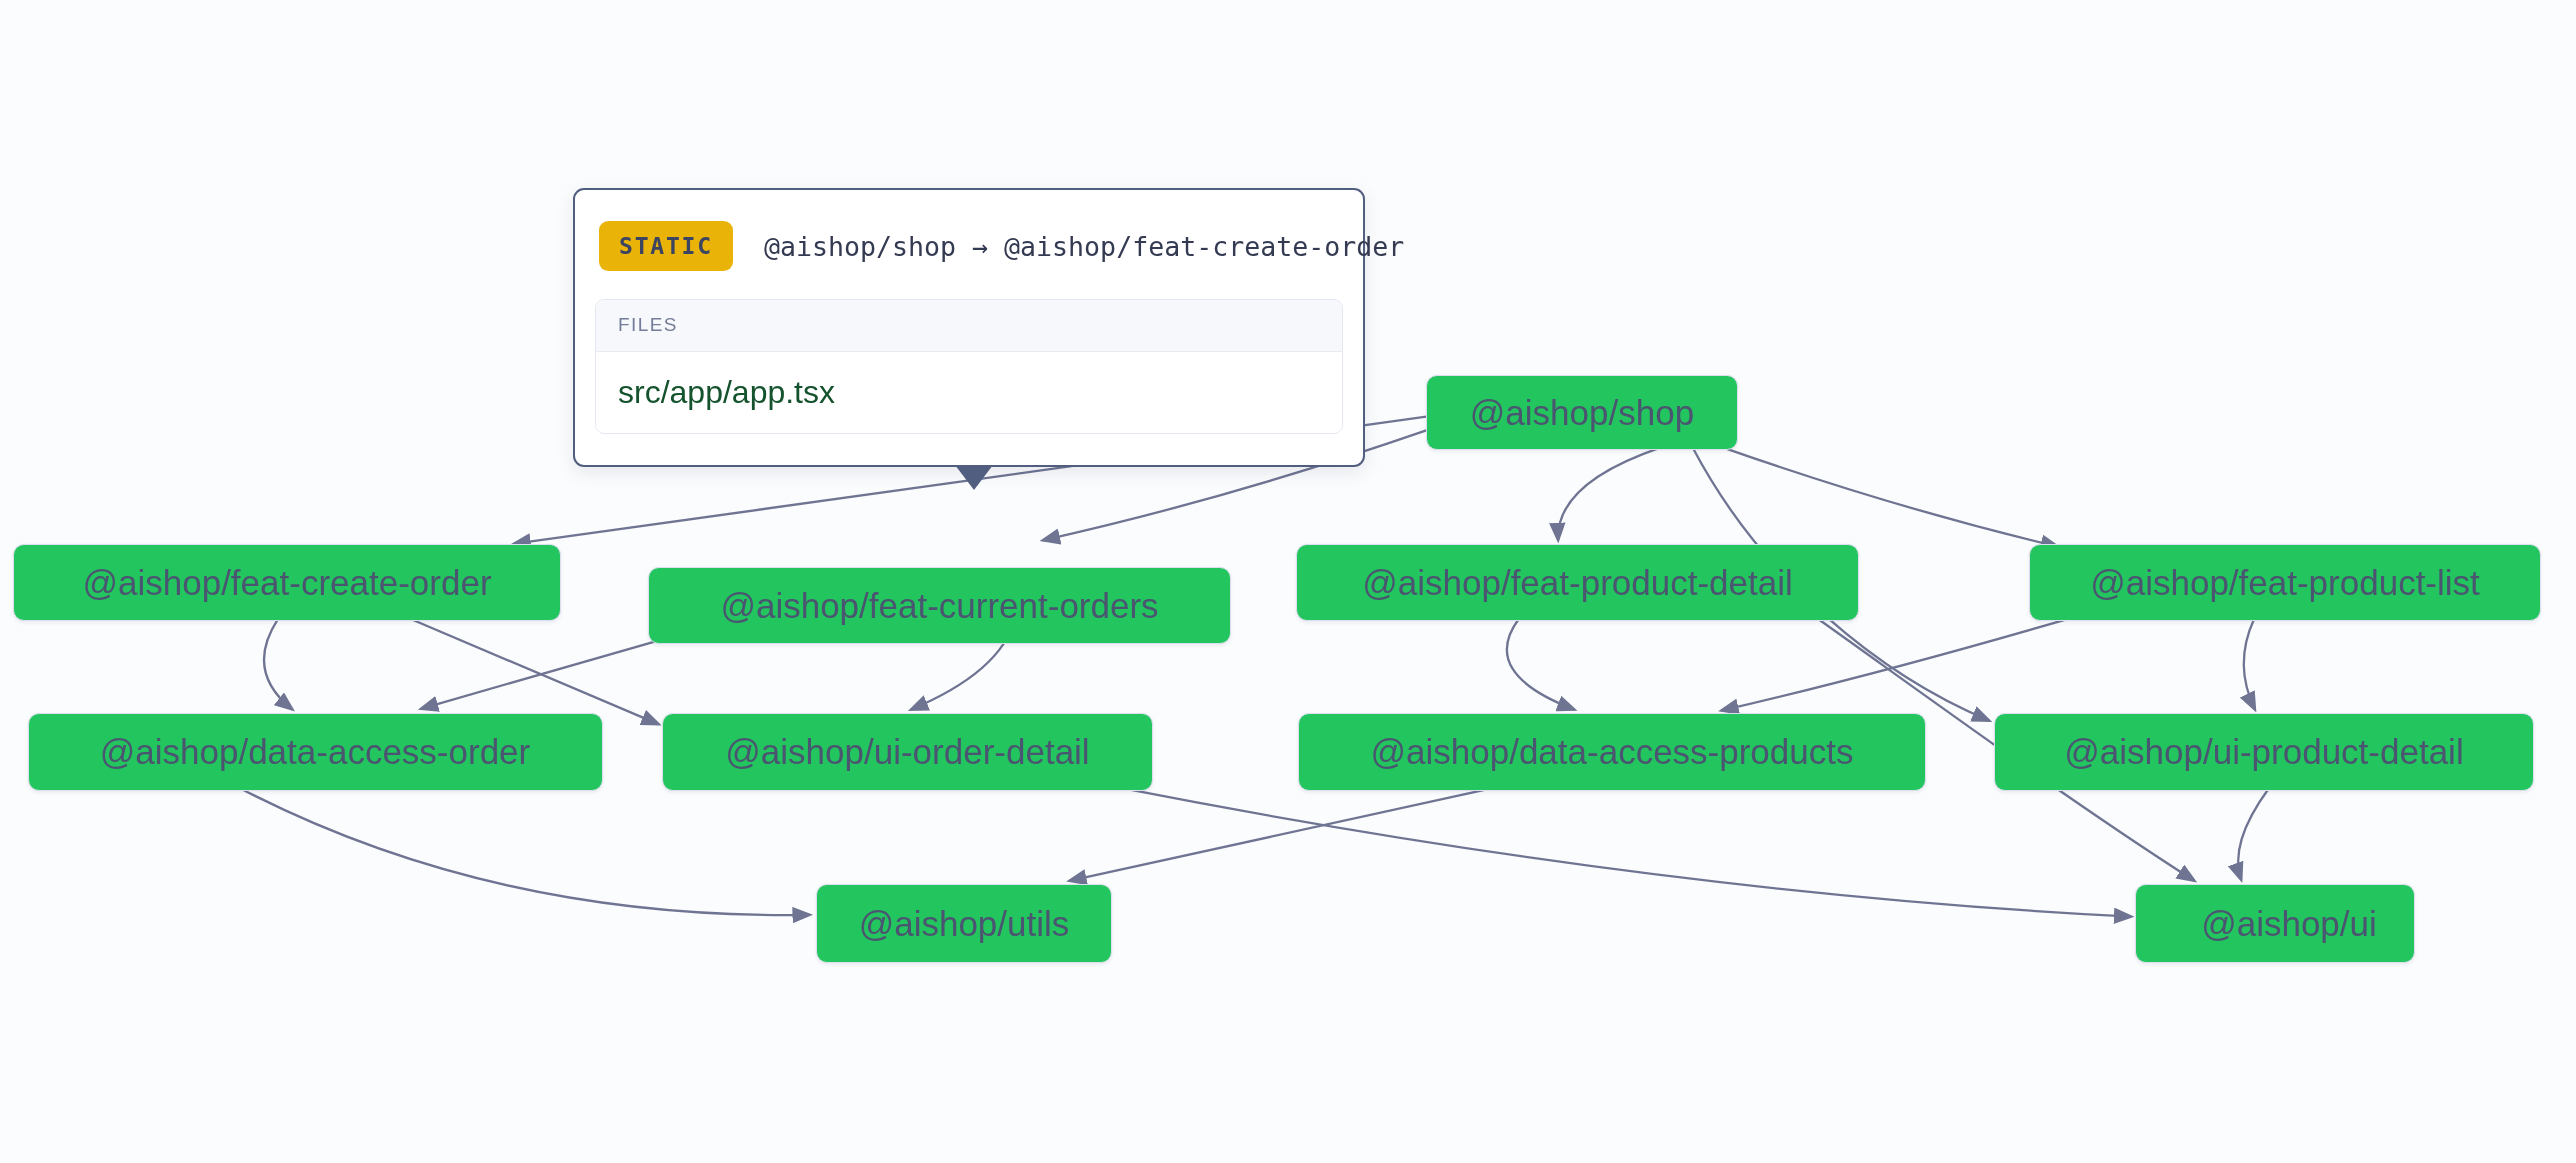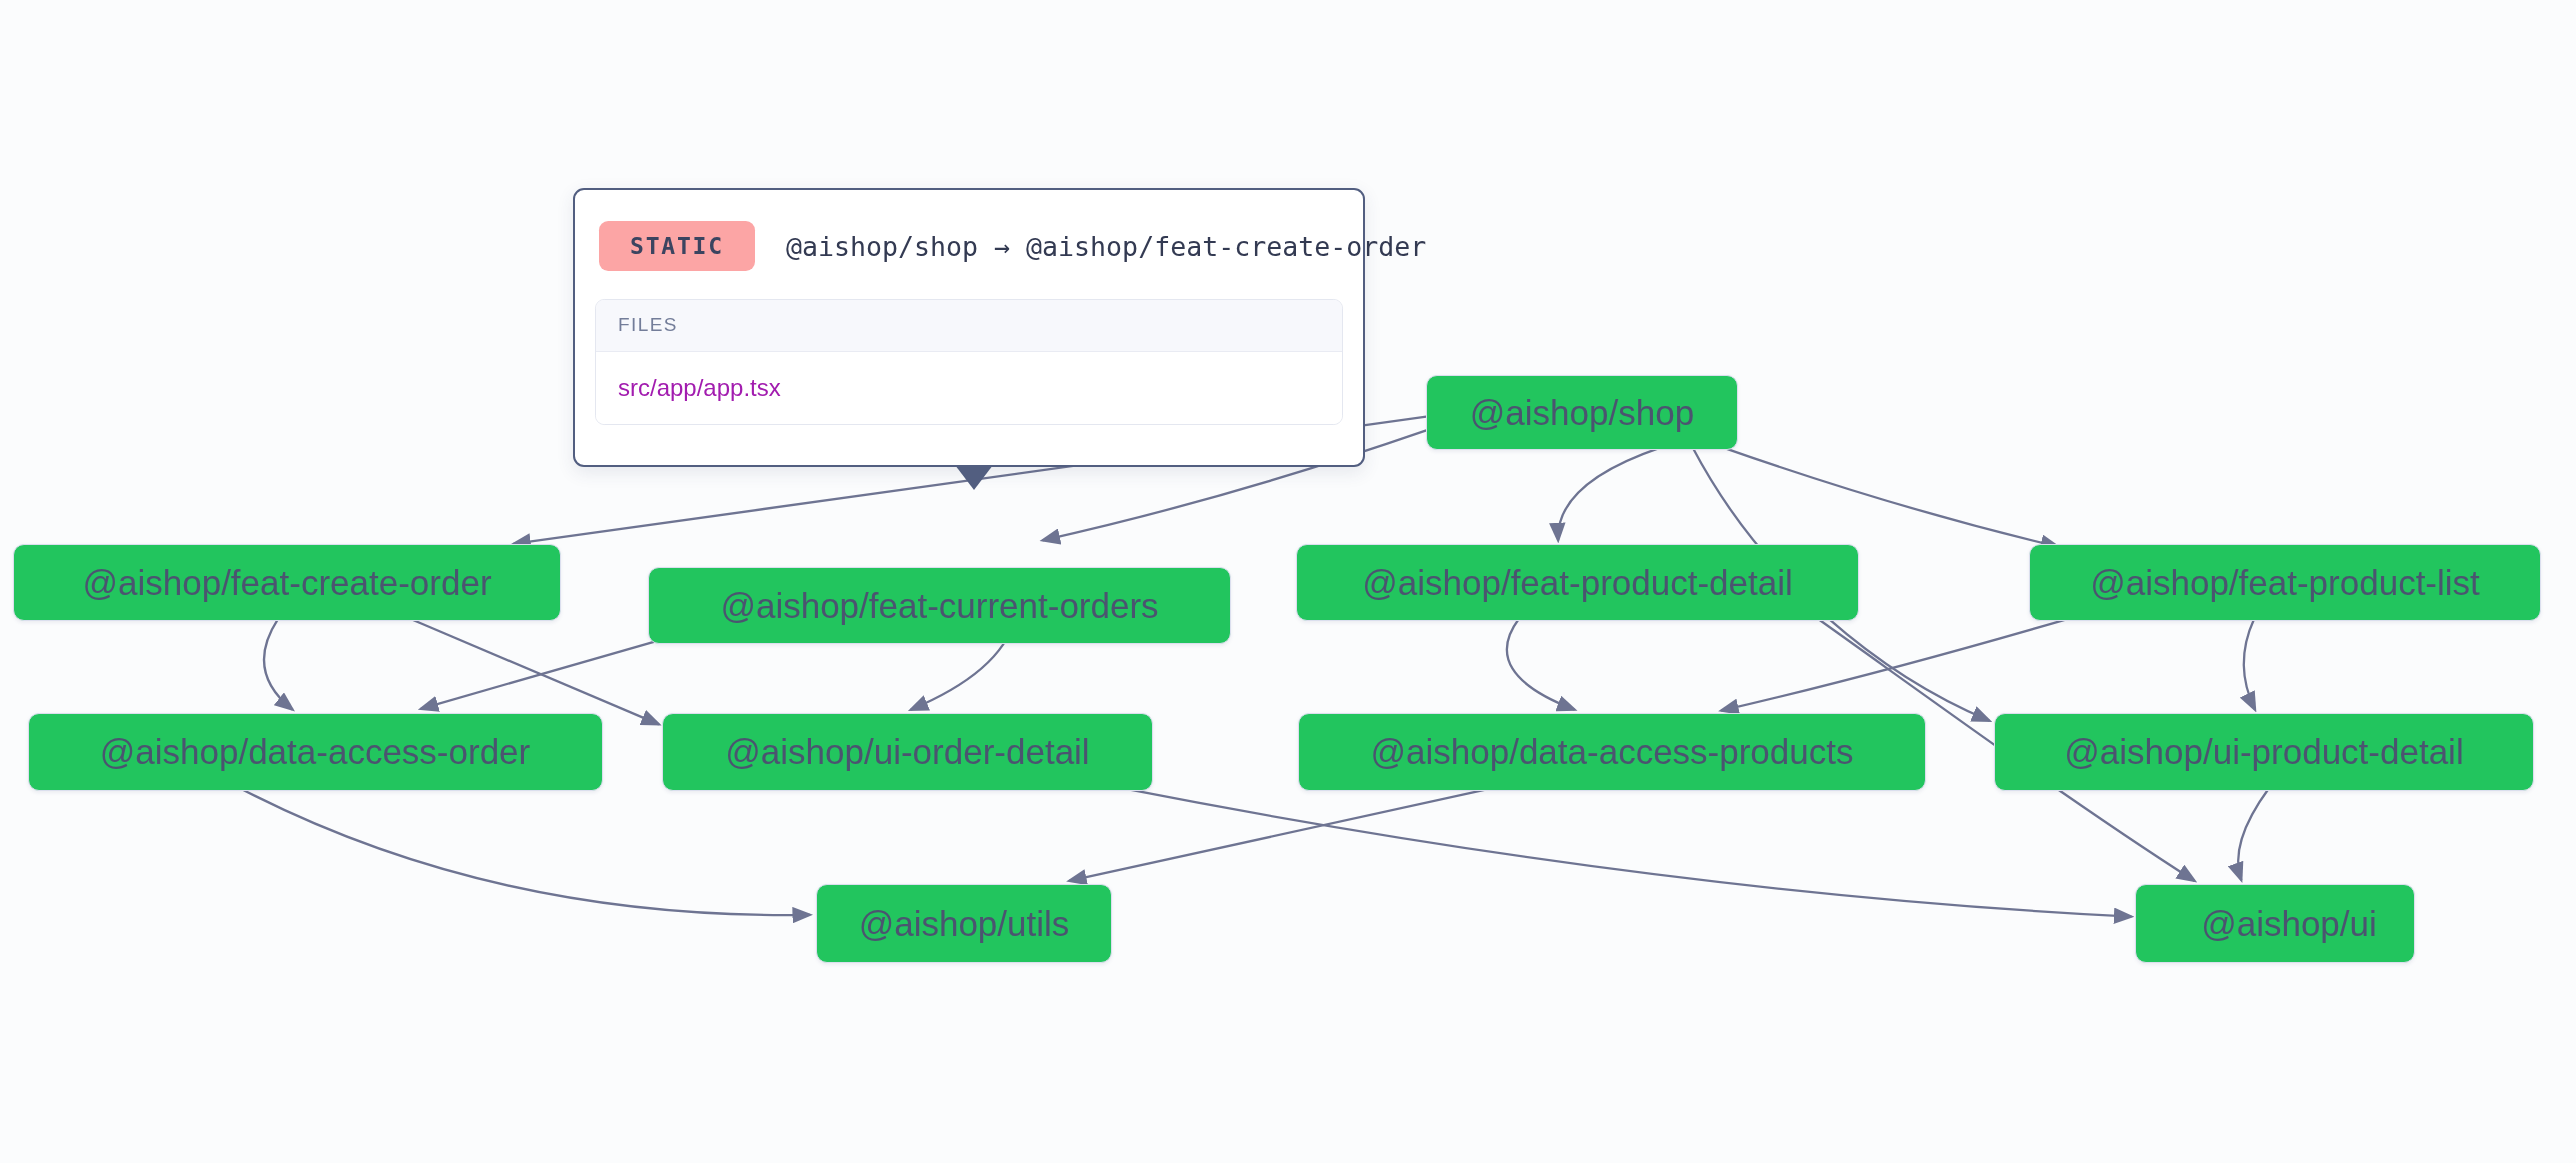--- a/index.html
+++ b/index.html
@@ -35,27 +35,27 @@
     box-shadow: 0 5.5px 16.5px rgba(50,60,95,0.10);
     box-sizing: border-box;
   }
   .tt-top {
     display: flex;
     align-items: center;
     gap: 31px;
     padding: 31px 24px 27.5px 24px;
   }
   .badge {
-    background: #fca5a5;
+    background: #eab308;
     color: #3b4460;
     font-family: "DejaVu Sans Mono", monospace;
     font-weight: bold;
     font-size: 23px;
     letter-spacing: 1.8px;
-    padding: 12px 31px;
+    padding: 12px 20px;
     border-radius: 9.2px;
     flex: 0 0 auto;
   }
   .tt-label {
     font-family: "DejaVu Sans Mono", monospace;
     font-size: 26.6px;
     color: #333a52;
     white-space: nowrap;
   }
   .files {
@@ -68,22 +68,22 @@
     background: #f7f8fc;
     border-bottom: 0.9px solid #e9ebf3;
     padding: 14.7px 22px;
     font-size: 19px;
     letter-spacing: 1.4px;
     color: #737d99;
   }
   .file-row {
     background: #ffffff;
     padding: 22px 22px;
-    font-size: 24px;
-    color: #a21caf;
+    font-size: 32px;
+    color: #14532d;
   }
   #caret {
     position: absolute;
     z-index: 11;
     width: 0; height: 0;
     border-left: 19px solid transparent;
     border-right: 19px solid transparent;
     border-top: 25px solid #525e80;
   }
 </style>

